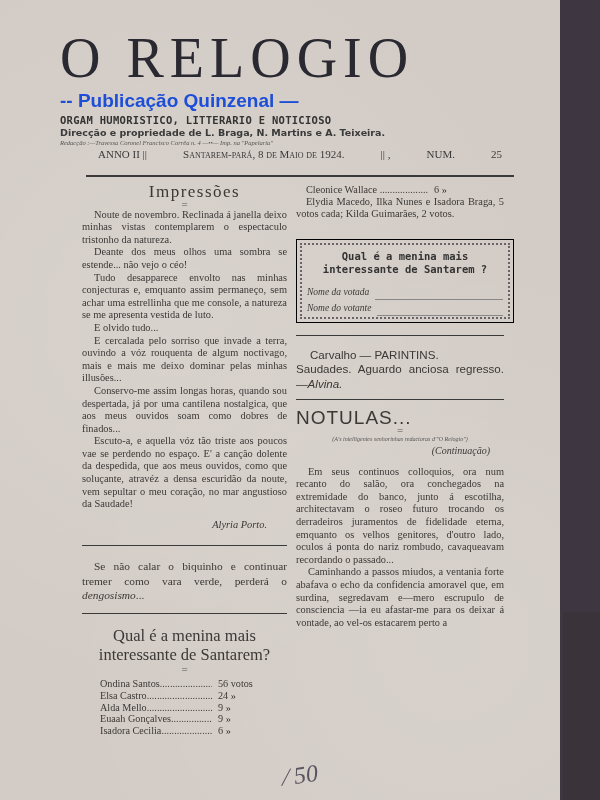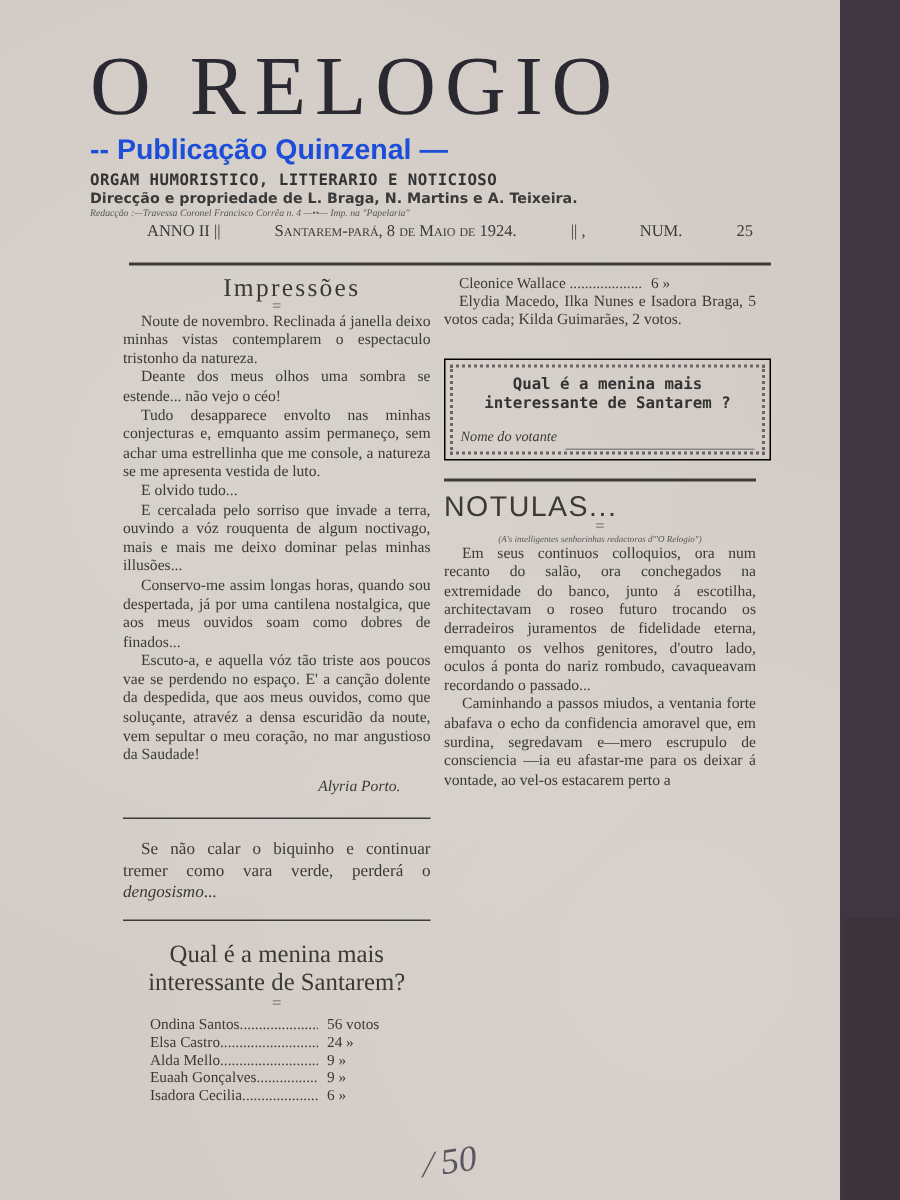--- a/index.html
+++ b/index.html
@@ -113,28 +113,37 @@
     <div class="vrow">
         <span class="n"><span>Cleonice Wallace</span> ........................</span>
         <span class="v">6  »</span>
       </div>
   </div>
   <p class="p" style="text-indent:10px">Elydia Macedo, Ilka Nunes e Isadora Braga, 5 votos cada; Kilda Guimarães, 2 votos.</p>
 
   <div class="coupon">
     <div class="coupon-title">Qual é a menina mais interessante de Santarem ?</div>
     <div class="field">
+        <span>Nome da votada</span>
+        <span class="line"></span>
+      </div>
+    <div class="field">
         <span>Nome do votante</span>
         <span class="line"></span>
       </div>
   </div>
 
   <div class="hr" style="margin-top:12px"></div>
+  <div class="carv">
+    <div class="ind">Carvalho — PARINTINS.</div>
+    <div><span>Saudades. Aguardo anciosa regresso.—</span><i>Alvina.</i></div>
+  </div>
   <div class="hr"></div>
 
   <div class="notulas">NOTULAS...</div>
   <div class="eq">=</div>
   <div class="ntag">(A's intelligentes senhorinhas redactoras d'"O Relogio")</div>
+  <div class="cont">(Continuação)</div>
   <p class="p">Em seus continuos colloquios, ora num recanto do salão, ora conchegados na extremidade do banco, junto á escotilha, architectavam o roseo futuro trocando os derradeiros juramentos de fidelidade eterna, emquanto os velhos genitores, d'outro lado, oculos á ponta do nariz rombudo, cavaqueavam recordando o passado...</p>
   <p class="p">Caminhando a passos miudos, a ventania forte abafava o echo da confidencia amoravel que, em surdina, segredavam e—mero escrupulo de consciencia —ia eu afastar-me para os deixar á vontade, ao vel-os estacarem perto a</p>
 </div>
 
 <div class="hand">⁄ 50</div>
 
 </body></html>

